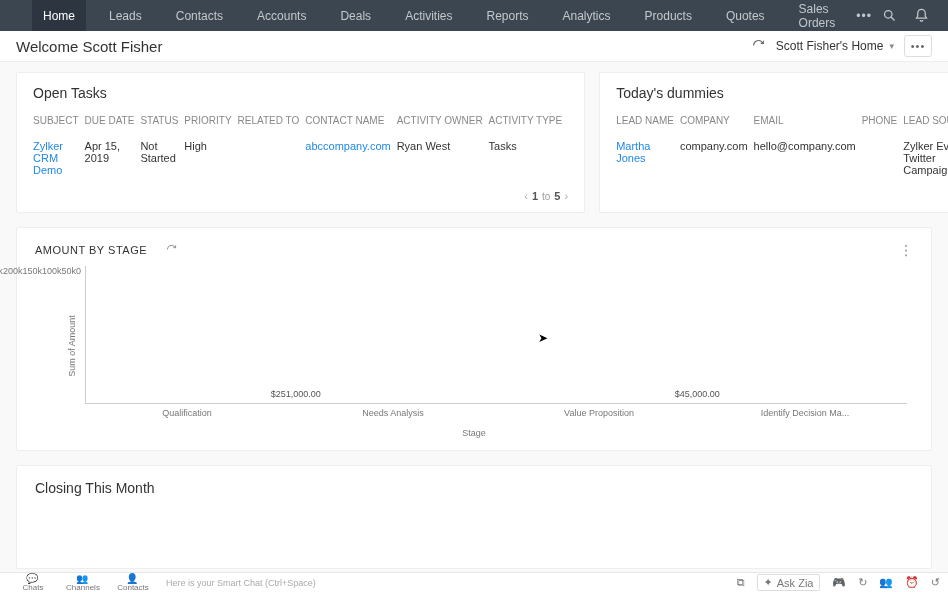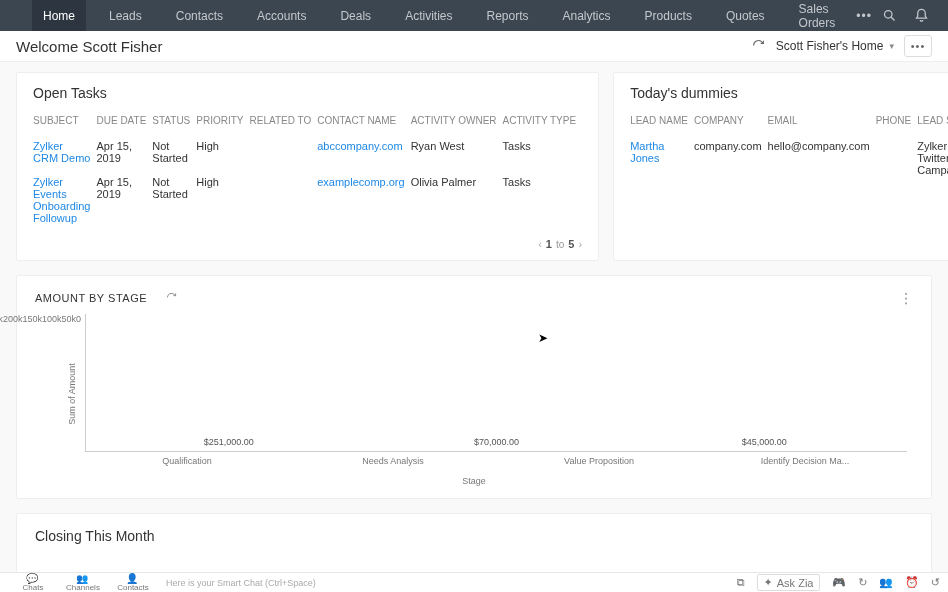--- a/index.html
+++ b/index.html
@@ -176,30 +176,20 @@
             <tr>
               <td class="link wrap"><a href="#">Zylker CRM Demo</a></td>
               <td>Apr 15, 2019</td>
               <td>Not Started</td>
               <td>High</td>
               <td></td>
               <td class="link"><a href="#">abccompany.com</a></td>
               <td>Ryan West</td>
               <td>Tasks</td>
             </tr>
-            <tr>
-              <td class="link wrap"><a href="#">Zylker Events Onboarding Followup</a></td>
-              <td>Apr 15, 2019</td>
-              <td>Not Started</td>
-              <td>High</td>
-              <td></td>
-              <td class="link"><a href="#">examplecomp.org</a></td>
-              <td>Olivia Palmer</td>
-              <td>Tasks</td>
-            </tr>
           </tbody>
       </table>
       <div class="pager">
         <span class="arrow">‹</span>
         <b>1</b>
         <span class="to">to</span>
         <b>5</b>
         <span class="arrow">›</span>
       </div>
     </div>
@@ -255,24 +245,20 @@
           <span>100k</span>
           <span>50k</span>
           <span>0</span>
         </div>
       <div class="plot" id="plot">
           <div class="bar-wrap">
             <div class="bar-val">$251,000.00</div>
             <div class="bar" style="height:83.66666666666667%"></div>
           </div>
           <div class="bar-wrap">
-            <div class="bar-val">$70,000.00</div>
-            <div class="bar" style="height:23.333333333333332%"></div>
-          </div>
-          <div class="bar-wrap">
             <div class="bar-val">$45,000.00</div>
             <div class="bar" style="height:15%"></div>
           </div>
         </div>
       <div class="xticks" id="xticks">
           <span>Qualification</span>
           <span>Needs Analysis</span>
           <span>Value Proposition</span>
           <span>Identify Decision Ma...</span>
         </div>

